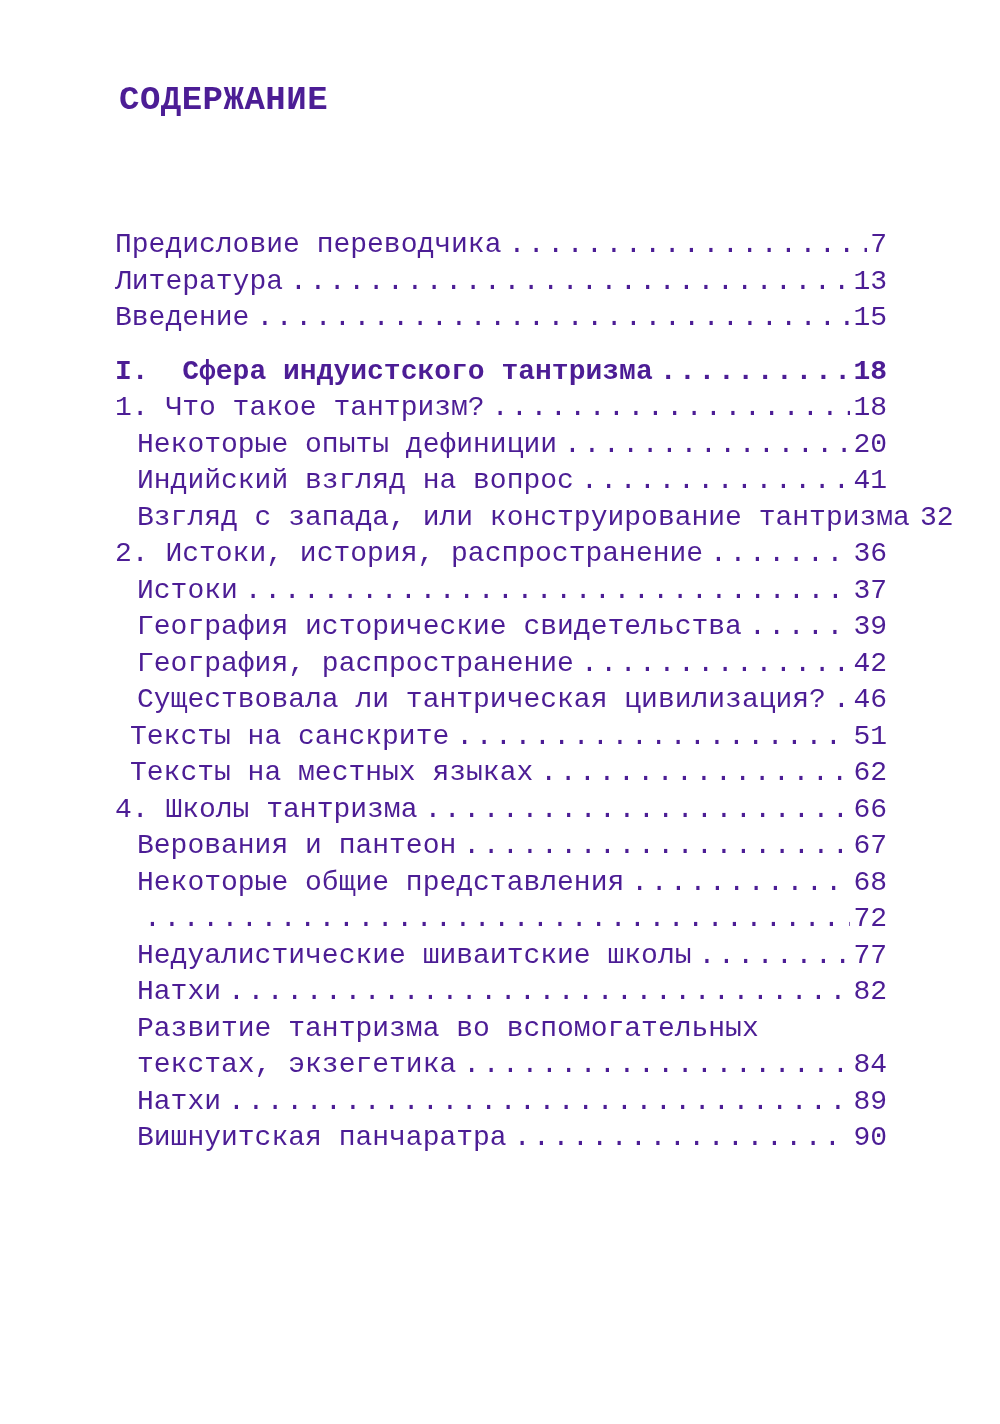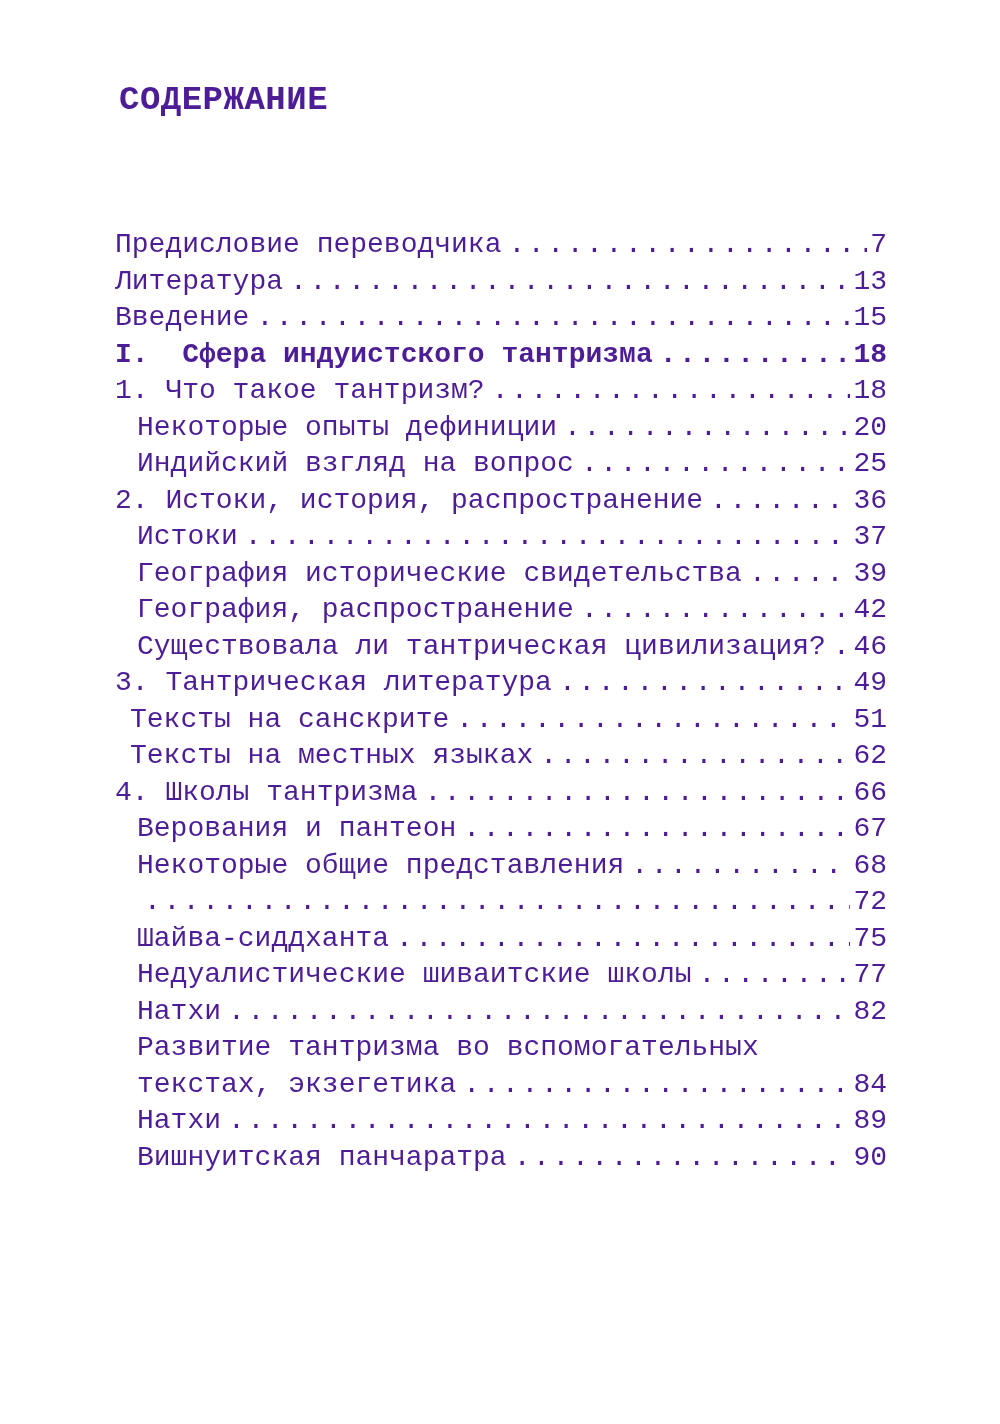--- a/index.html
+++ b/index.html
@@ -33,21 +33,21 @@
     width: 772px; 
   }
   .entry {
     display: flex;
     align-items: flex-end;
     font-size: 28px;
     line-height: 36.5px;
     height: 36.5px;
     white-space: nowrap;
   }
-  .entry.bold { font-weight: bold; }
+  .entry.bold { font-weight: bold; margin-top: 17px; }
   .entry.lvl1 { padding-left: 15px; }
   .entry.lvl2 { padding-left: 22px; }
   .etext { flex: 0 0 auto; }
   .dots {
     flex: 1 1 auto;
     overflow: hidden;
     white-space: nowrap;
     margin-left: 7px;
     margin-right: 3px;
     min-width: 0;
@@ -94,21 +94,26 @@
         <span class="pnum">18</span>
       </div>
       <div class="entry lvl2">
         <span class="etext">Некоторые опыты дефиниции</span>
         <span class="dots"></span>
         <span class="pnum">20</span>
       </div>
       <div class="entry lvl2">
         <span class="etext">Индийский взгляд на вопрос</span>
         <span class="dots"></span>
-        <span class="pnum">25</span>
+        <span class="pnum">41</span>
+      </div>
+      <div class="entry lvl2">
+        <span class="etext">Взгляд с запада, или конструирование тантризма</span>
+        <span class="dots"></span>
+        <span class="pnum">32</span>
       </div>
       <div class="entry lvl0">
         <span class="etext">2. Истоки, история, распространение</span>
         <span class="dots"></span>
         <span class="pnum">36</span>
       </div>
       <div class="entry lvl2">
         <span class="etext">Истоки</span>
         <span class="dots"></span>
         <span class="pnum">37</span>
@@ -120,25 +125,20 @@
       </div>
       <div class="entry lvl2">
         <span class="etext">География, распространение</span>
         <span class="dots"></span>
         <span class="pnum">42</span>
       </div>
       <div class="entry lvl2">
         <span class="etext">Существовала ли тантрическая цивилизация?</span>
         <span class="dots"></span>
         <span class="pnum">46</span>
-      </div>
-      <div class="entry lvl0">
-        <span class="etext">3. Тантрическая литература</span>
-        <span class="dots"></span>
-        <span class="pnum">49</span>
       </div>
       <div class="entry lvl1">
         <span class="etext">Тексты на санскрите</span>
         <span class="dots"></span>
         <span class="pnum">51</span>
       </div>
       <div class="entry lvl1">
         <span class="etext">Тексты на местных языках</span>
         <span class="dots"></span>
         <span class="pnum">62</span>
@@ -154,25 +154,20 @@
         <span class="pnum">67</span>
       </div>
       <div class="entry lvl2">
         <span class="etext">Некоторые общие представления</span>
         <span class="dots"></span>
         <span class="pnum">68</span>
       </div>
       <div class="entry lvl2">
         <span class="dots"></span>
         <span class="pnum">72</span>
-      </div>
-      <div class="entry lvl2">
-        <span class="etext">Шайва-сиддханта</span>
-        <span class="dots"></span>
-        <span class="pnum">75</span>
       </div>
       <div class="entry lvl2">
         <span class="etext">Недуалистические шиваитские школы</span>
         <span class="dots"></span>
         <span class="pnum">77</span>
       </div>
       <div class="entry lvl2">
         <span class="etext">Натхи</span>
         <span class="dots"></span>
         <span class="pnum">82</span>

